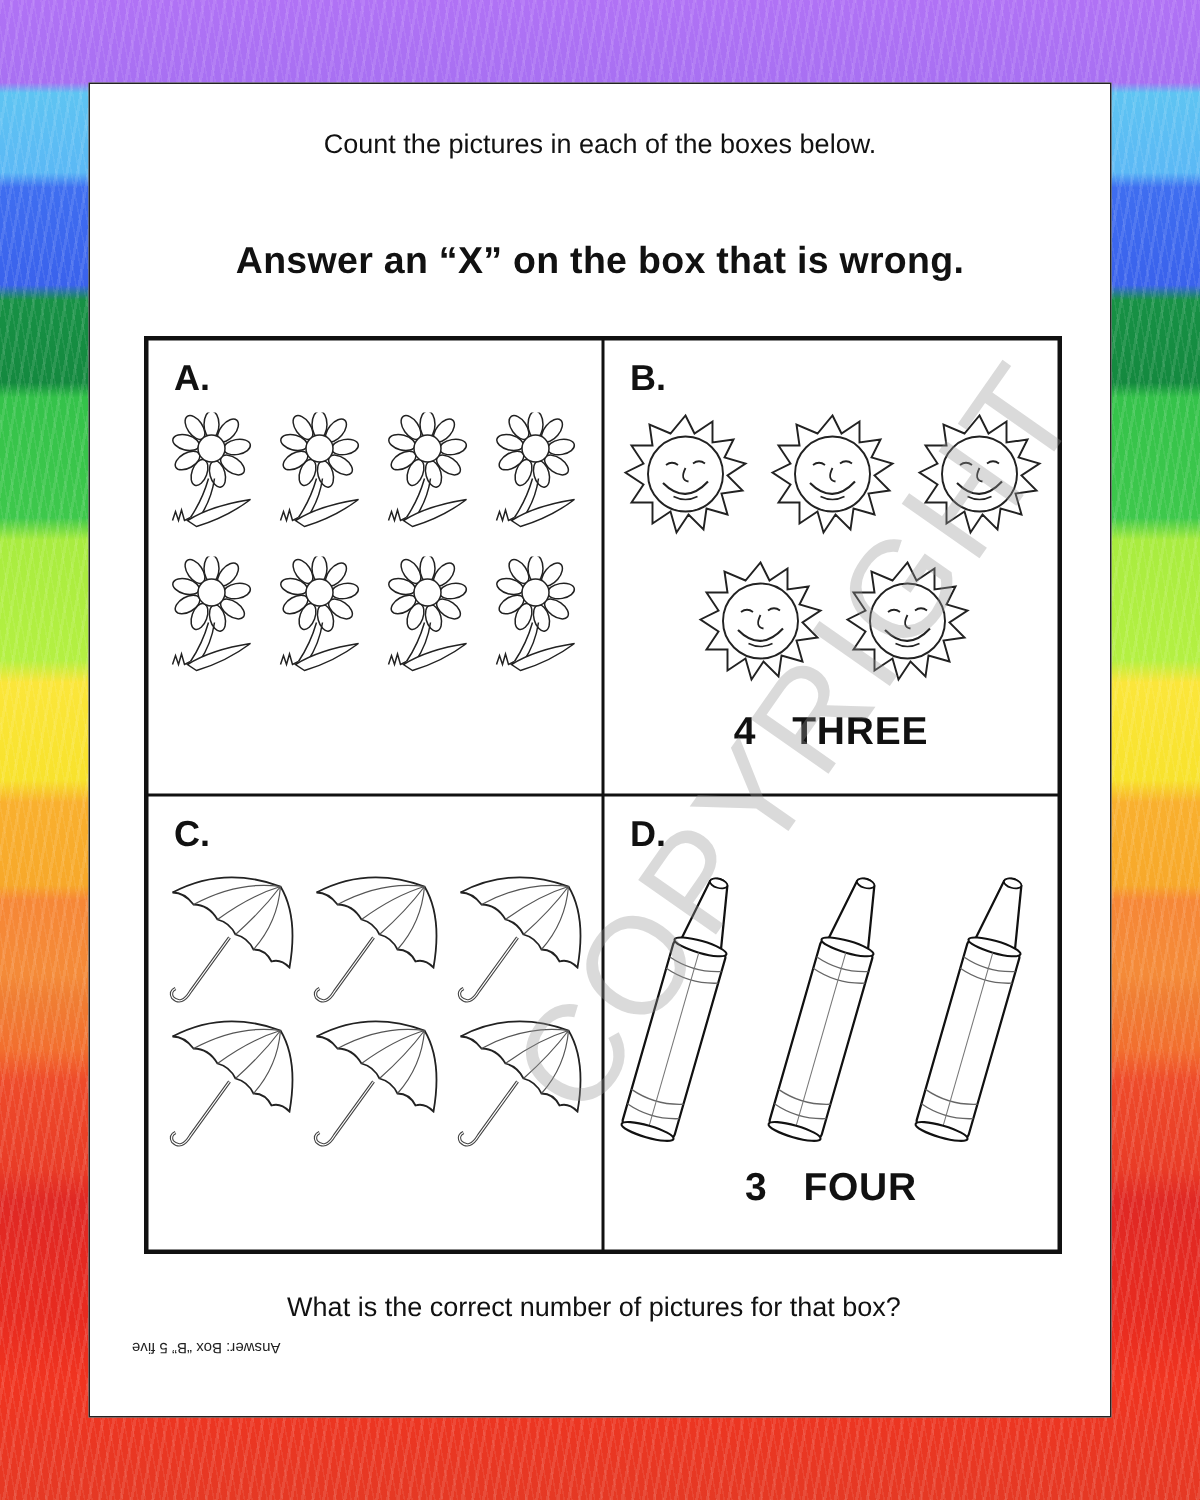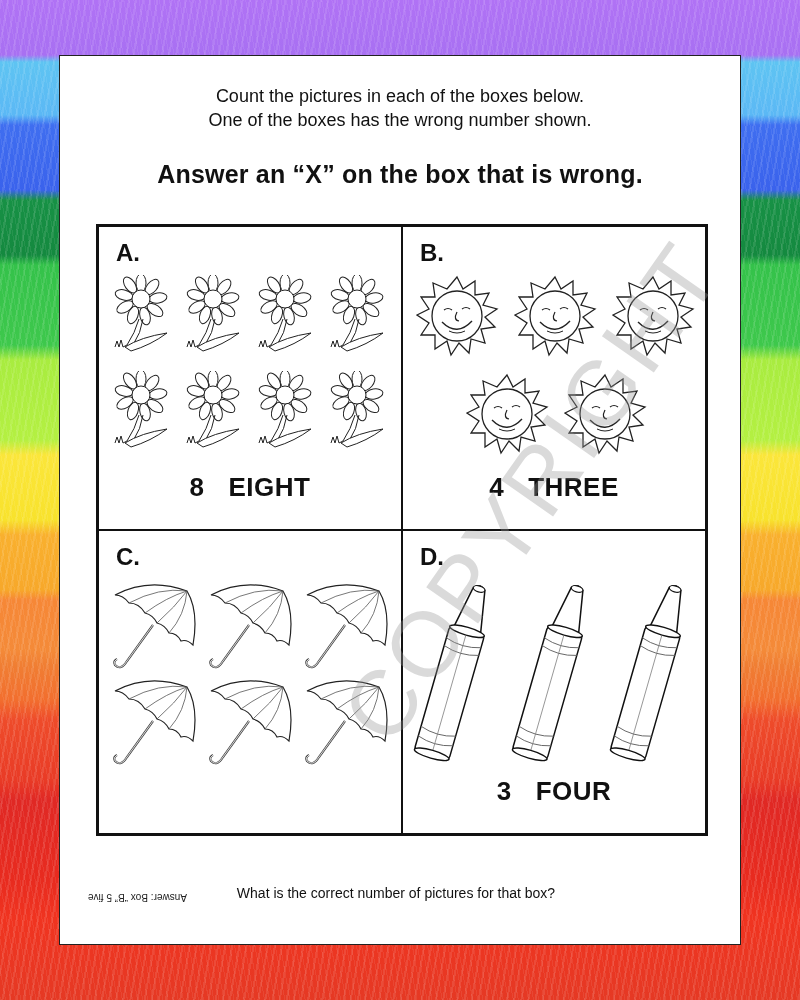--- a/index.html
+++ b/index.html
@@ -42,21 +42,21 @@
     border: 2px solid #111;
     display: grid; grid-template-columns: 1fr 1fr; grid-template-rows: 1fr 1fr;
   }
   .box { position: relative; border: 1px solid #111; background: #fff; }
   .box-letter { position: absolute; left: 17px; top: 12px; font-weight: 900; font-size: 24px; color: #111; }
   .box-caption { position: absolute; left: 0; right: 0; bottom: 26px; text-align: center;
     font-weight: 900; font-size: 26px; color: #111; letter-spacing: 0.5px; }
   .box-caption .num { margin-right: 24px; }
   .pics { position: absolute; left: 0; right: 0; top: 46px; height: 195px; }
   .pic { position: absolute; }
-  .question { position: absolute; left: 0; right: 8px; top: 805px; text-align: center; font-size: 14px; color: #111; margin-top: 24px; }
+  .question { position: absolute; left: 0; right: 8px; top: 805px; text-align: center; font-size: 18px; color: #111; }
   .answer { position: absolute; left: 28px; top: 836px; font-size: 10px; color: #222; transform: rotate(180deg); }
   .watermark {
     position: absolute; left: 240px; top: 440px; font-size: 92px; color: rgba(150,150,150,0.35);
     transform: rotate(-55deg); transform-origin: center; letter-spacing: 4px; pointer-events: none;
     font-family: "Liberation Sans", sans-serif; font-weight: normal;
   }
 </style>
 </head>
 <body>
 
@@ -105,21 +105,20 @@
         <line x1="40" y1="56" x2="40" y2="176" stroke="#777" stroke-width="0.7"></line>
         <ellipse cx="40" cy="180" rx="18" ry="4" fill="#fff" stroke="#111" stroke-width="1.4"></ellipse>
       </g>
     </g>
   </defs>
 </svg>
 
 <div class="page">
   <div class="instructions">
     <div class="instr-line">Count the pictures in each of the boxes below.</div>
-    <div class="instr-line">One of the boxes has the wrong number shown.</div>
   </div>
   <div class="headline">Answer an “X” on the box that is wrong.</div>
 
   <div class="grid">
 
     <div class="box">
       <div class="box-letter">A.</div>
       <div class="pics">
         <svg class="pic" style="left:12px;top:2px" width="60" height="80" viewBox="0 0 60 80">
             <use href="#flower"></use>
@@ -138,23 +137,20 @@
           </svg>
         <svg class="pic" style="left:84px;top:98px" width="60" height="80" viewBox="0 0 60 80">
             <use href="#flower"></use>
           </svg>
         <svg class="pic" style="left:156px;top:98px" width="60" height="80" viewBox="0 0 60 80">
             <use href="#flower"></use>
           </svg>
         <svg class="pic" style="left:228px;top:98px" width="60" height="80" viewBox="0 0 60 80">
             <use href="#flower"></use>
           </svg>
-      </div>
-      <div class="box-caption">
-        <span class="num">8</span><span>EIGHT</span>
       </div>
     </div>
 
     <div class="box">
       <div class="box-letter">B.</div>
       <div class="pics">
         <svg class="pic" style="left:10px;top:2px" width="88" height="82" viewBox="0 0 88 82">
             <use href="#sun"></use>
           </svg>
         <svg class="pic" style="left:108px;top:2px" width="88" height="82" viewBox="0 0 88 82">

